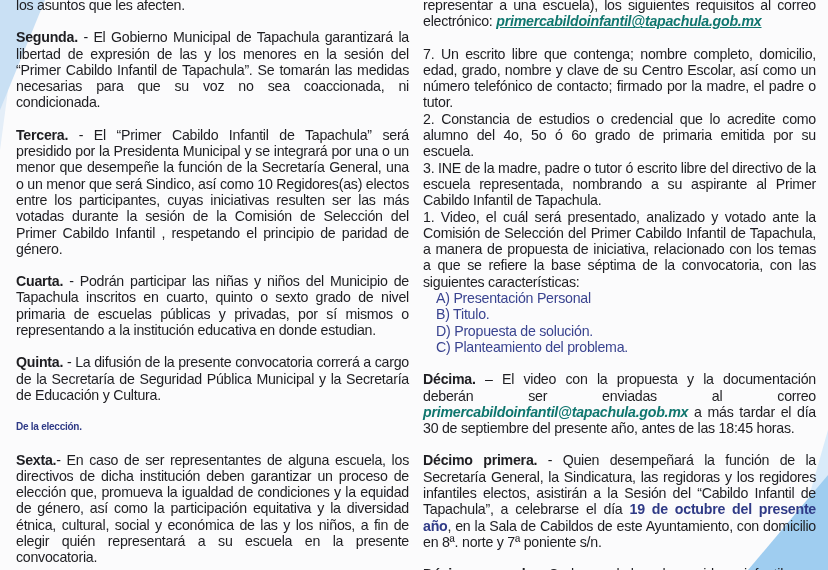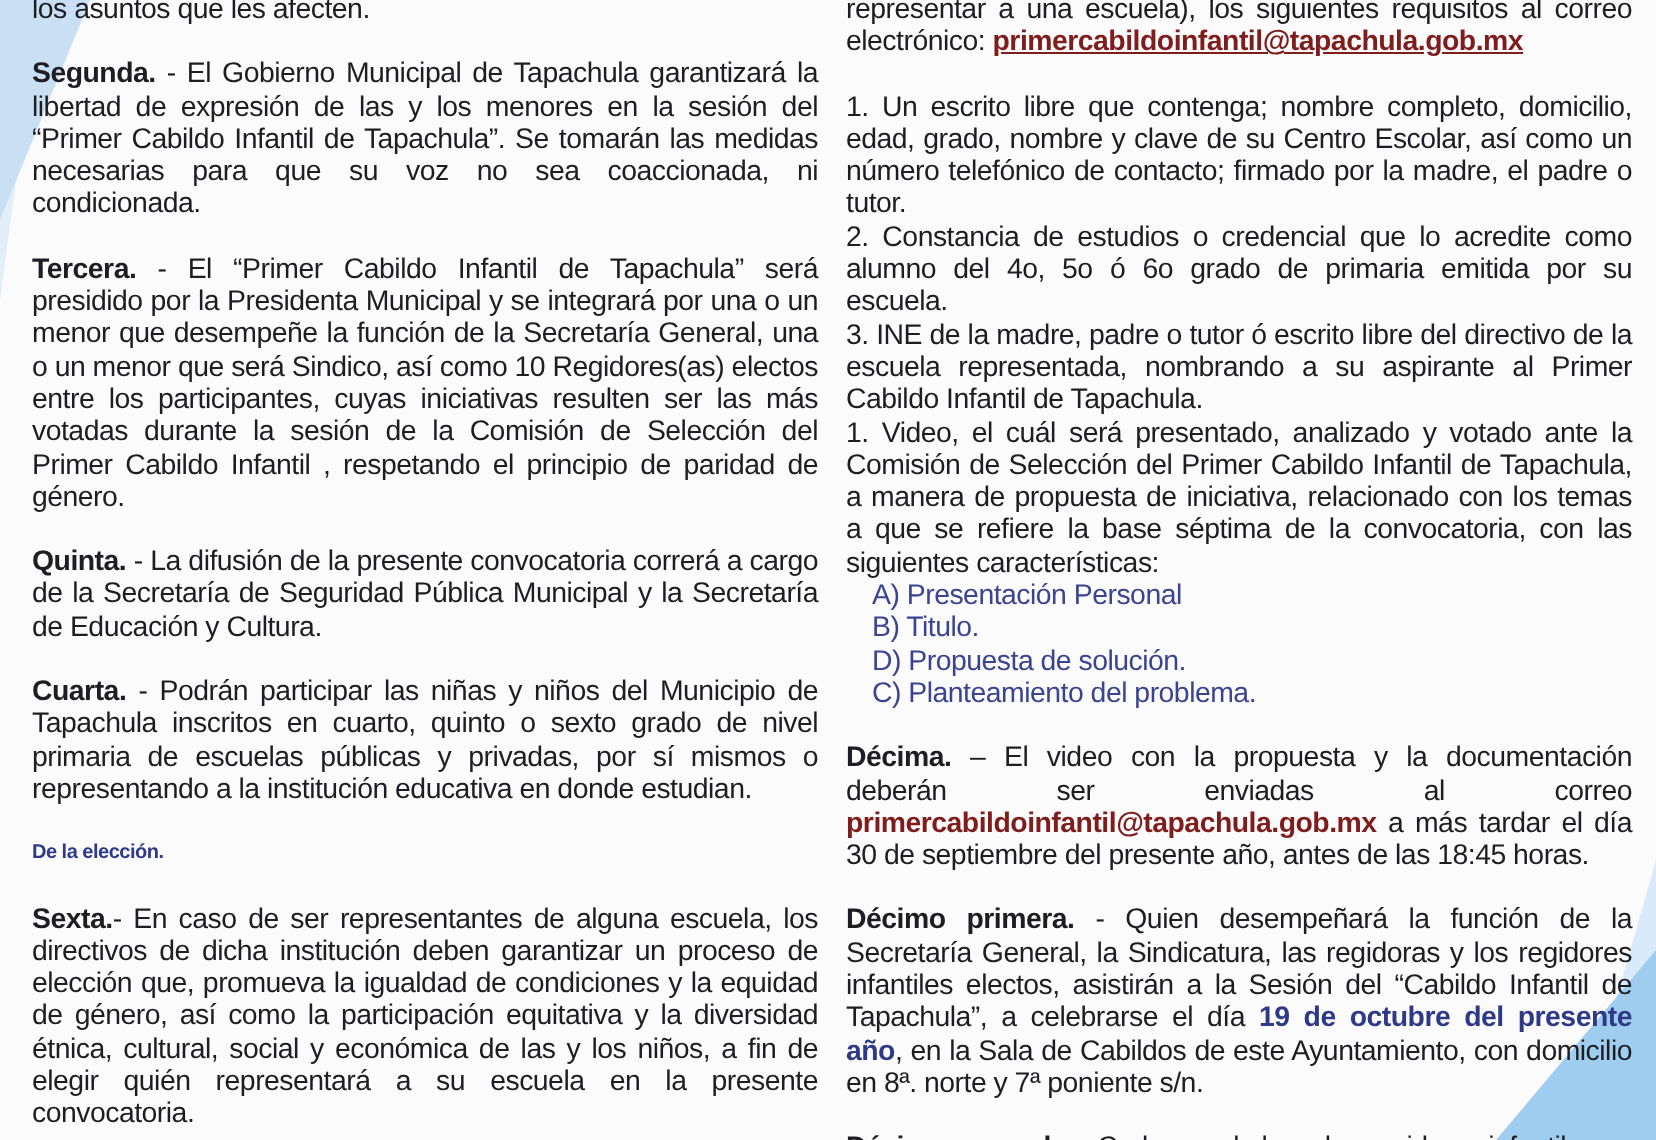--- a/index.html
+++ b/index.html
@@ -60,22 +60,23 @@
     }
     p.tight { margin-bottom: 0; }
     .lead { font-weight: bold; }
     .heading {
       color: #2f3a86;
       font-weight: bold;
       font-size: 10px;
       margin-bottom: 16px;
     }
     .link {
-      color: #7f1d1d;
+      color: #0f766e;
       font-weight: bold;
+      font-style: italic;
     }
     .link.ul { text-decoration: underline; }
     .highlight {
       color: #2f3a86;
       font-weight: bold;
     }
     .features {
       margin: 0 0 16px 13px;
       padding: 0;
       list-style: none;
@@ -91,34 +92,34 @@
 <div class="deco deco-br2"></div>
 <div class="deco deco-br"></div>
 
 <div class="col col-left">
   <p>los asuntos que les afecten.</p>
 
   <p><span class="lead">Segunda.</span><span> - El Gobierno Municipal de Tapachula garantizará la libertad de expresión de las y los menores en la sesión del “Primer Cabildo Infantil de Tapachula”. Se tomarán las medidas necesarias para que su voz no sea coaccionada, ni  condicionada.</span></p>
 
   <p><span class="lead">Tercera.</span><span> -  El “Primer Cabildo Infantil de Tapachula” será presidido por la Presidenta Municipal y se integrará por una o un menor que desempeñe la función de la Secretaría General, una o un menor que será Sindico, así como 10 Regidores(as) electos entre los participantes, cuyas iniciativas resulten ser las más votadas durante la sesión de la Comisión de Selección del Primer Cabildo Infantil , respetando el principio de paridad de género.</span></p>
 
+  <p><span class="lead">Cuarta.</span><span> -   Podrán participar las niñas y niños del Municipio de Tapachula inscritos en cuarto, quinto o sexto grado de nivel primaria de escuelas públicas y privadas, por sí mismos o representando a la institución educativa en donde estudian.</span></p>
+
   <p><span class="lead">Quinta.</span><span> -  La difusión de la presente convocatoria correrá a cargo de la Secretaría de Seguridad Pública Municipal y la Secretaría de Educación y Cultura.</span></p>
-
-  <p><span class="lead">Cuarta.</span><span> -   Podrán participar las niñas y niños del Municipio de Tapachula inscritos en cuarto, quinto o sexto grado de nivel primaria de escuelas públicas y privadas, por sí mismos o representando a la institución educativa en donde estudian.</span></p>
 
   <p class="heading">De la elección.</p>
 
   <p><span class="lead"> Sexta.</span><span>- En caso de ser representantes de alguna escuela, los directivos de dicha institución deben garantizar un proceso de elección que, promueva la igualdad de condiciones y la equidad de género, así como la participación equitativa y la diversidad étnica, cultural, social y económica de las y los niños, a fin de elegir quién representará a su escuela en la presente convocatoria.</span></p>
 
 </div>
 
 <div class="col col-right">
   <p><span>representar a una escuela), los siguientes requisitos al correo electrónico: </span><a class="link ul">primercabildoinfantil@tapachula.gob.mx</a></p>
 
-  <p class="tight">1.  Un escrito libre que contenga;  nombre completo, domicilio, edad, grado, nombre y clave de su Centro Escolar, así como un número telefónico de contacto;  firmado por la madre, el padre o tutor.</p>
+  <p class="tight">7.  Un escrito libre que contenga;  nombre completo, domicilio, edad, grado, nombre y clave de su Centro Escolar, así como un número telefónico de contacto;  firmado por la madre, el padre o tutor.</p>
   <p class="tight">2.  Constancia de estudios o credencial que lo acredite como alumno del 4o, 5o ó 6o grado de primaria emitida por su escuela.</p>
   <p class="tight">3.  INE de la madre,  padre o tutor ó escrito libre del directivo de la escuela representada,   nombrando a su aspirante al Primer Cabildo Infantil de Tapachula.</p>
   <p class="tight">1. Video, el cuál será presentado,   analizado y votado ante la Comisión de Selección del Primer Cabildo Infantil de Tapachula, a manera de propuesta de iniciativa, relacionado con los temas a que se refiere la base séptima de la convocatoria, con las siguientes características:</p>
 
   <ul class="features">
     <li>A) Presentación Personal</li>
     <li>B) Titulo.</li>
     <li>D) Propuesta de solución.</li>
     <li>C) Planteamiento del problema.</li>
   </ul>

